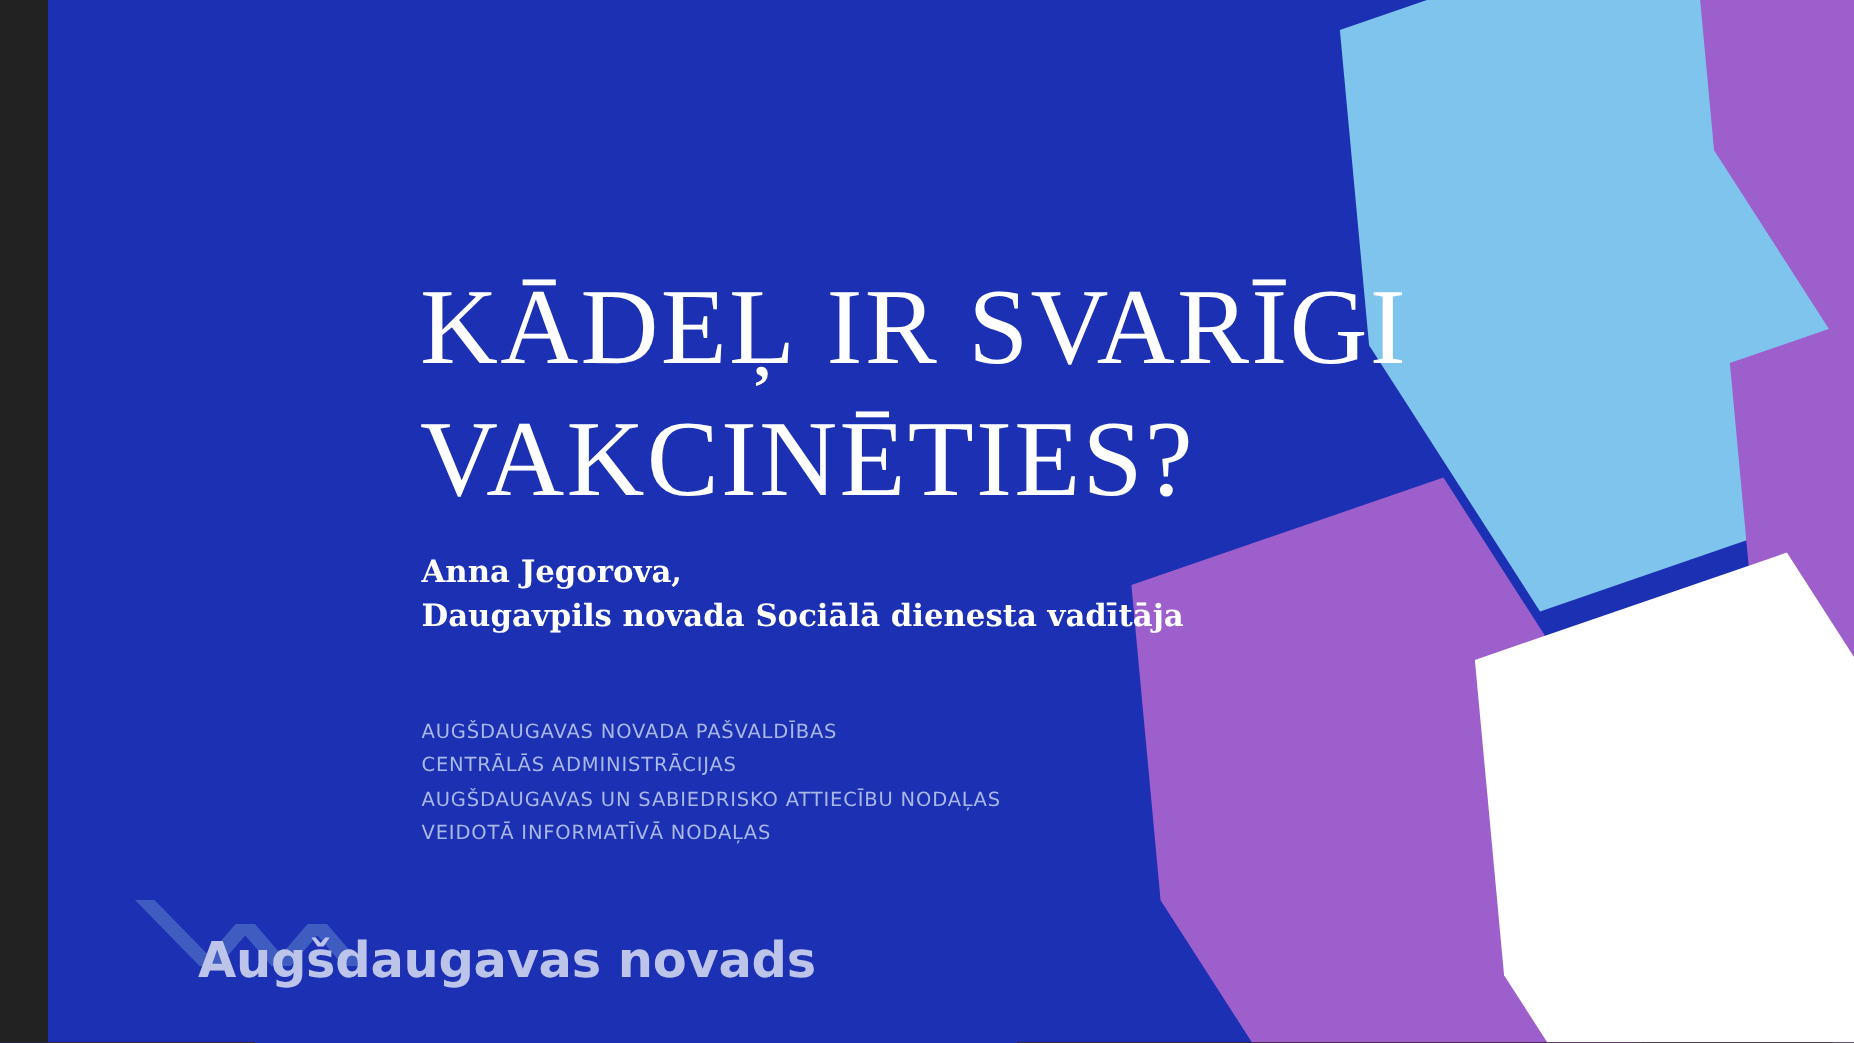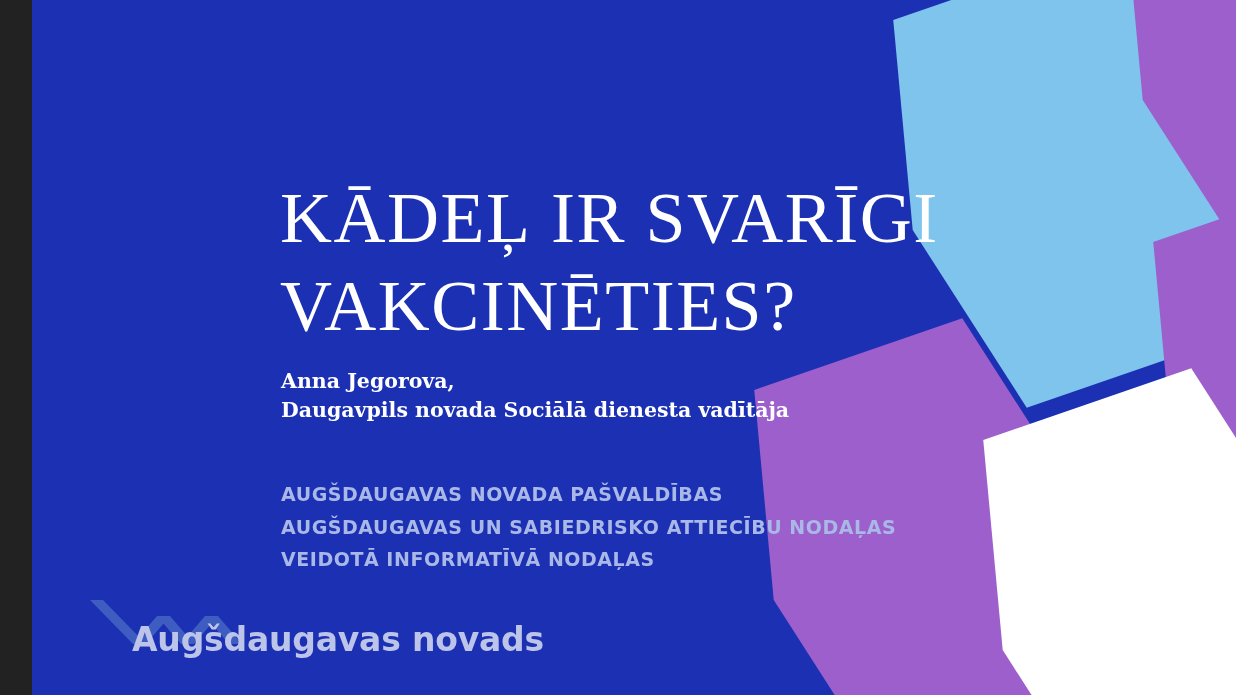--- a/index.html
+++ b/index.html
@@ -52,24 +52,24 @@
     font-weight: 700;
     white-space: pre-line;
   }
   .campaign {
     position: absolute;
     left: 249px;
     top: 478px;
     width: 700px;
     color: #A9B8E6;
     font-family: "DejaVu Sans", "Liberation Sans", sans-serif;
-    font-size: 19px;
+    font-size: 13px;
     line-height: 1.72;
     letter-spacing: 0.55px;
-    font-weight: 700;
+    font-weight: 400;
   }
   .campaign-line { display: block; }
 
   #logo {
     position: absolute;
     left: 58px;
     top: 598px;
     width: 330px;
     height: 72px;
   }
@@ -133,20 +133,21 @@
   <div id="content">
 
     <div class="title">KĀDEĻ IR SVARĪGI
 VAKCINĒTIES?</div>
 
     <div class="author">Anna Jegorova,
 Daugavpils novada Sociālā dienesta vadītāja</div>
 
     <div class="campaign">
       <span class="campaign-line">AUGŠDAUGAVAS NOVADA PAŠVALDĪBAS</span>
+      <span class="campaign-line">CENTRĀLĀS ADMINISTRĀCIJAS</span>
       <span class="campaign-line">AUGŠDAUGAVAS UN SABIEDRISKO ATTIECĪBU NODAĻAS</span>
       <span class="campaign-line">VEIDOTĀ INFORMATĪVĀ NODAĻAS</span>
     </div>
 
     <div id="logo">
       <svg id="logo-mark" width="180" height="64" viewBox="0 0 180 64" aria-hidden="true">
         <g fill="#4A6AC4" opacity="0.78">
 
           <polygon points="0,2 13,2 56,46 43,46"></polygon>
 

